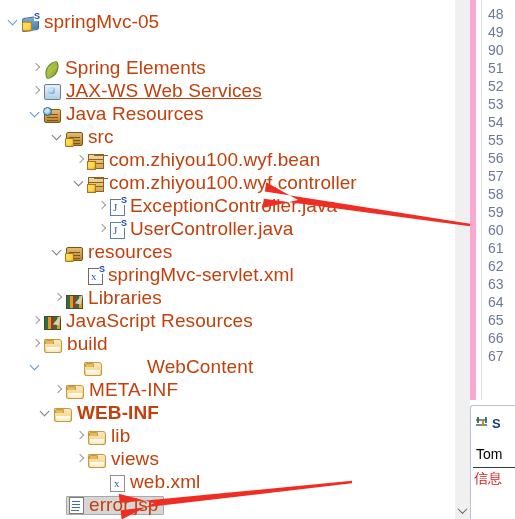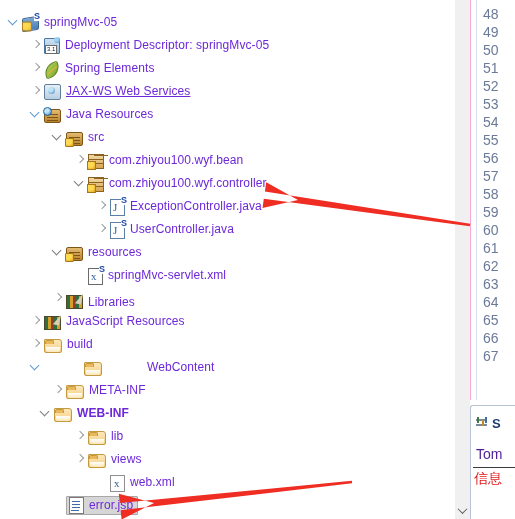--- a/index.html
+++ b/index.html
@@ -24,22 +24,22 @@
     background: #ffffff;
     overflow: hidden;
   }
   .row {
     position: absolute;
     left: 0;
     height: 22px;
     display: flex;
     align-items: center;
     white-space: nowrap;
-    font-size: 12px;
-    color: #6d28d9;
+    font-size: 19px;
+    color: #c2410c;
   }
   .row .twisty {
     width: 16px; height: 22px;
     flex: 0 0 16px;
     position: relative;
   }
   .row .twisty.collapsed::before {
     content: "";
     position: absolute;
     left: 5px; top: 7px;
@@ -397,21 +397,21 @@
     border-right: 1.8px solid #606060;
     border-bottom: 1.8px solid #606060;
     transform: rotate(45deg) translate(-1px,-1px);
   }
 
   #gutter {
     position: absolute;
     left: 470px; top: 0;
     width: 45px; height: 400px;
     background: #ffffff;
-    border-left: 1px solid #f9a8d4;
+    border-left: 6px solid #f9a8d4;
     box-sizing: border-box;
   }
   #gutter .gsep {
     position: absolute;
     left: 5px; top: 0; bottom: 0;
     width: 1px;
     background: #d9e0ec;
   }
   .lineno {
     position: absolute;
@@ -460,21 +460,21 @@
     position: absolute;
     left: 2px; top: 0px;
     width: 2px; height: 6px;
     background: #3f7a3f;
     box-shadow: 5px 3px 0 #c08a2a, 8px 0px 0 #3f6fa8;
   }
   #console .ctitle {
     position: absolute;
     left: 5px; top: 40px;
     font-size: 14px;
-    color: #4c1d95;
+    color: #000000;
   }
   #console .crule {
     position: absolute;
     left: 2px; top: 61px;
     width: 44px; height: 1px;
     background: #3a3a3a;
   }
   #console .cmsg {
     position: absolute;
     left: 3px; top: 64px;
@@ -493,25 +493,20 @@
 </head>
 <body>
 
 <div id="root">
 
   <div id="tree">
       <div class="row" style="top: 11px; left: 6px;">
         <span class="twisty expanded"></span>
         <span class="ico ic-project"></span>
         <span class="lbl">springMvc-05</span>
-      </div>
-      <div class="row" style="top: 34px; left: 28px;">
-        <span class="twisty collapsed"></span>
-        <span class="ico ic-dd"></span>
-        <span class="lbl">Deployment Descriptor: springMvc-05</span>
       </div>
       <div class="row" style="top: 57px; left: 28px;">
         <span class="twisty collapsed"></span>
         <span class="ico ic-leaf"></span>
         <span class="lbl">Spring Elements</span>
       </div>
       <div class="row" style="top: 80px; left: 28px; text-decoration: underline;">
         <span class="twisty collapsed"></span>
         <span class="ico ic-ws"></span>
         <span class="lbl">JAX-WS Web Services</span>
@@ -612,21 +607,21 @@
 
   <div id="editor-scroll">
     <div class="sb-thumb"></div>
     <div class="sb-down"></div>
   </div>
 
   <div id="gutter">
     <div class="gsep"></div>
   <div class="lineno" style="top: 5px;">48</div>
       <div class="lineno" style="top: 23px;">49</div>
-      <div class="lineno" style="top: 41px;">50</div>
+      <div class="lineno" style="top: 41px;">90</div>
       <div class="lineno" style="top: 59px;">51</div>
       <div class="lineno" style="top: 77px;">52</div>
       <div class="lineno" style="top: 95px;">53</div>
       <div class="lineno" style="top: 113px;">54</div>
       <div class="lineno" style="top: 131px;">55</div>
       <div class="lineno" style="top: 149px;">56</div>
       <div class="lineno" style="top: 167px;">57</div>
       <div class="lineno" style="top: 185px;">58</div>
       <div class="lineno" style="top: 203px;">59</div>
       <div class="lineno" style="top: 221px;">60</div>

